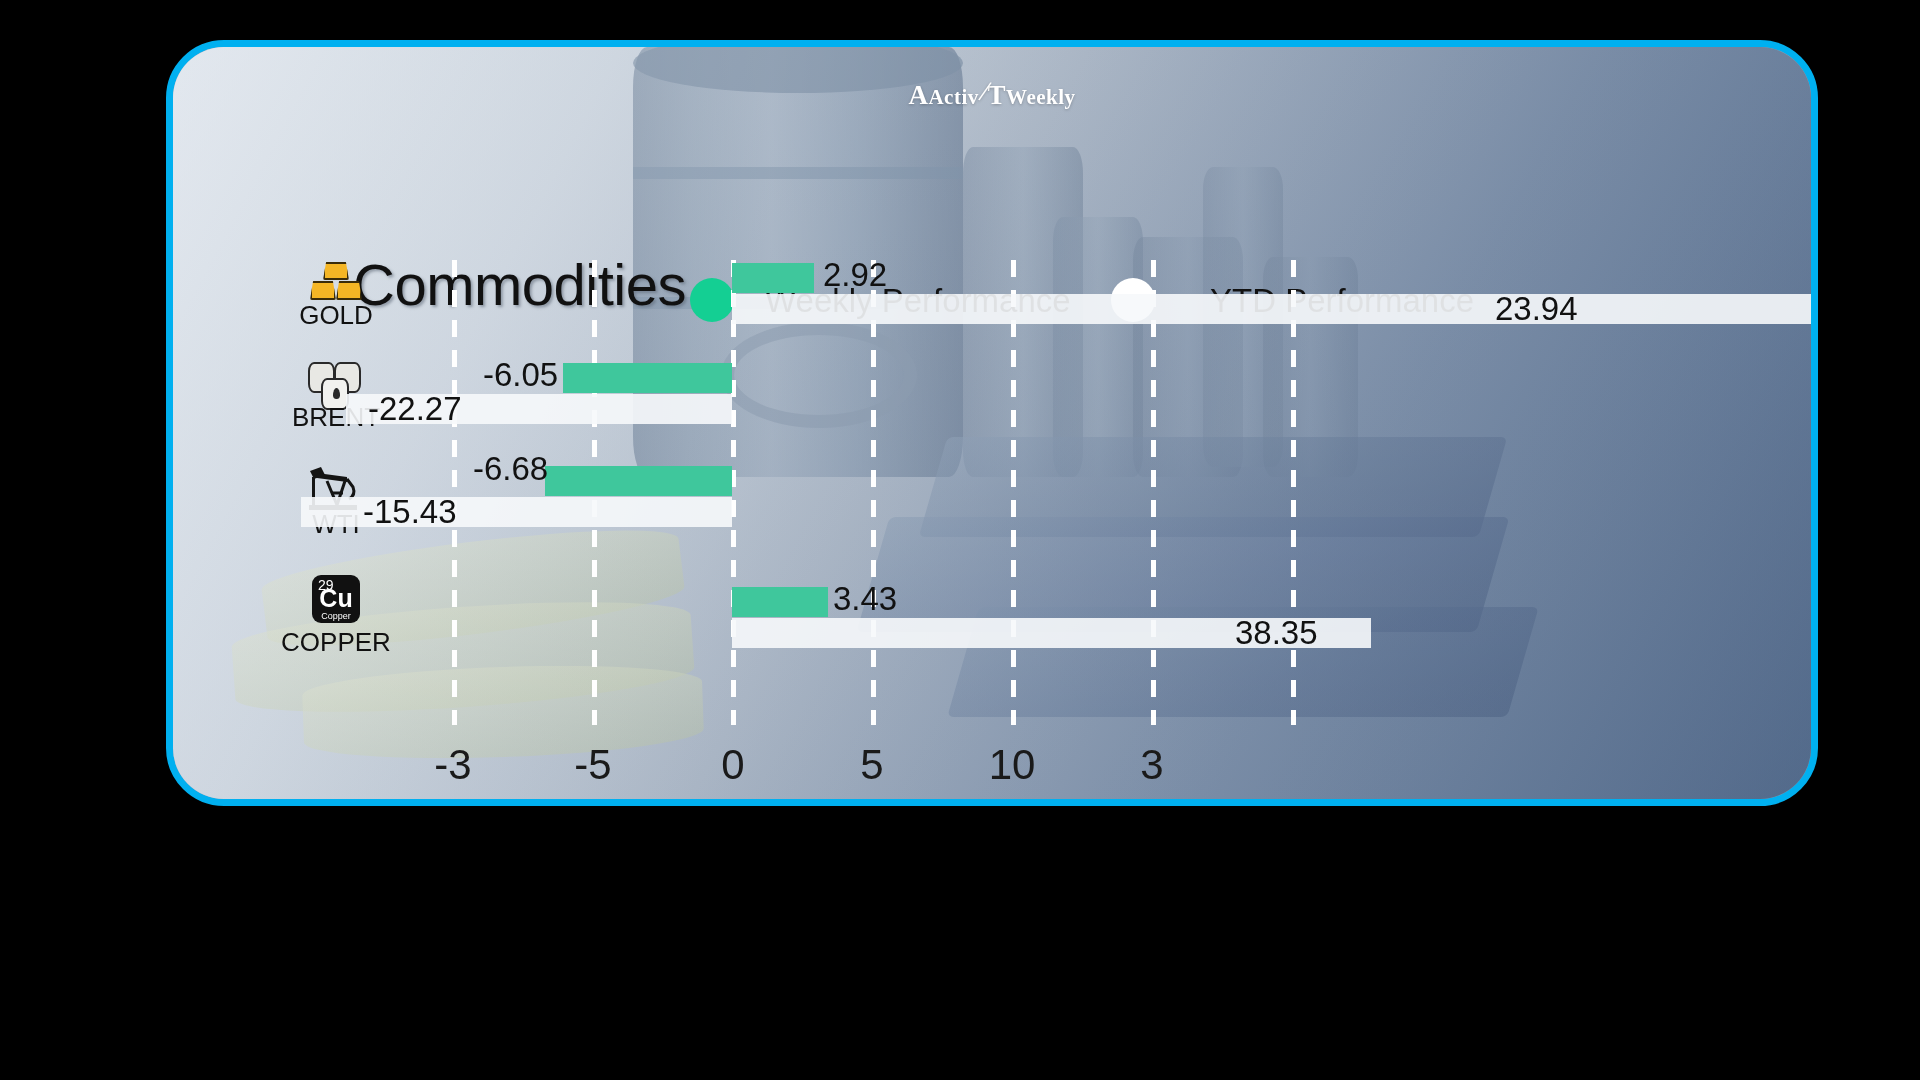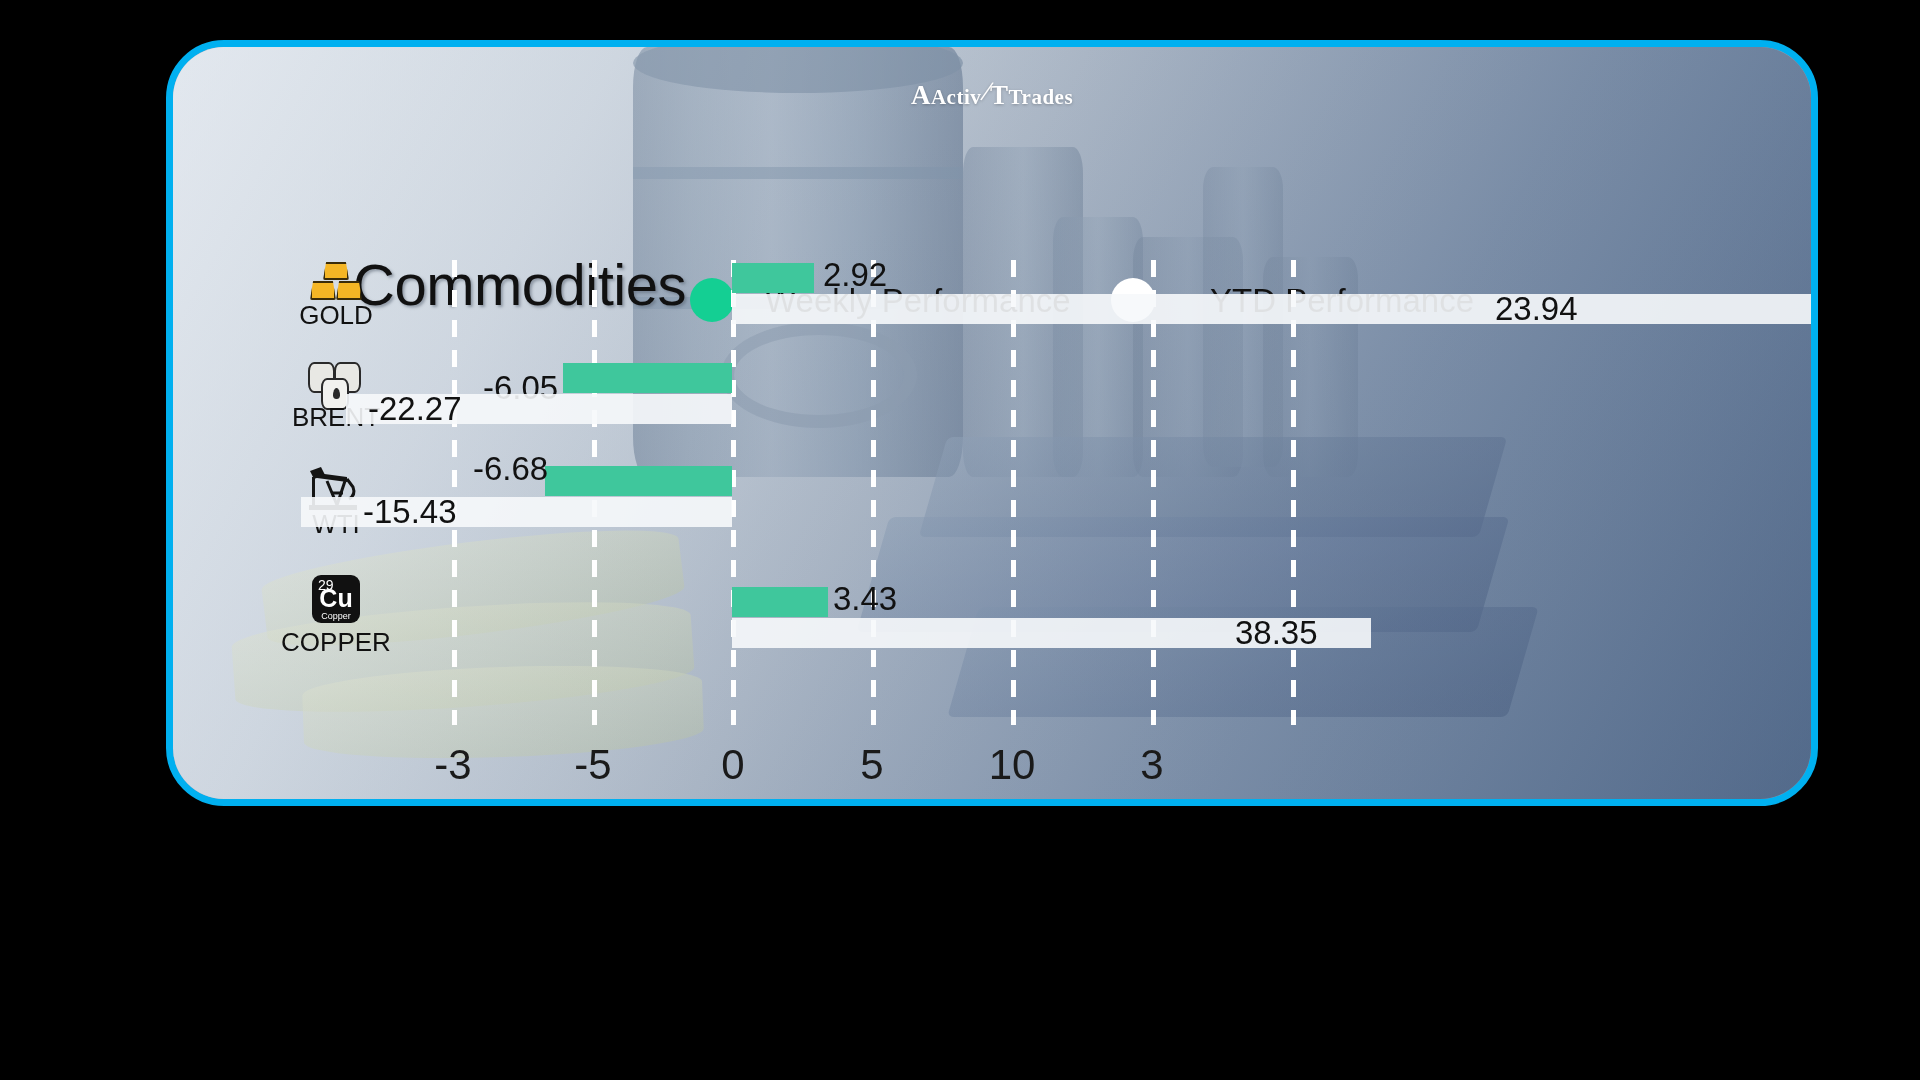--- a/index.html
+++ b/index.html
@@ -194,21 +194,21 @@
 
     <div class="deco corn" id="corn1"></div>
     <div class="deco corn" id="corn2"></div>
     <div class="deco corn" id="corn3"></div>
 
     <div id="tint"></div>
 
     <div id="content">
 
       <div id="logo">
-        <span class="big">A</span><span class="sm">Activ</span><span class="slash">/</span><span class="big">T</span><span class="sm">Trades</span>
+        <span class="big">A</span><span class="sm">Activ</span><span class="slash">/</span><span class="big">T</span><span class="sm">Weekly</span>
       </div>
 
       <div id="head-row">
         <div id="title">Commodities</div>
         <div class="legend-dot" id="dot-weekly"></div>
         <div class="legend-label" id="lab-weekly">Weekly Performance</div>
         <div class="legend-dot" id="dot-ytd"></div>
         <div class="legend-label" id="lab-ytd">YTD Performance</div>
       </div>
 
@@ -247,21 +247,21 @@
         <div class="row-icon" style="left:163px;top:315px">
           <div class="icn-barrel">
               <i class="b1"></i>
               <i class="b2"></i>
               <i class="b3"></i>
               <span class="drop"></span>
             </div>
         </div>
         <div class="row-label" style="left:163px;top:355px">BRENT</div>
         <div class="bar bar-week" style="left: 389.902px; top: 316px; width: 169.097px;"></div>
-        <div class="bar-value" style="left:310px;top:322px">-6.05</div>
+        <div class="bar-value" style="left:310px;top:309px">-6.05</div>
         <div class="bar bar-ytd" style="left: 173.29px; top: 347px; width: 385.71px;"></div>
         <div class="bar-value" style="left:195px;top:343px">-22.27</div>
 
         <div class="row-icon" style="left:163px;top:418px">
           <svg width="58" height="48" viewBox="0 0 58 48">
             <path d="M3 6 L14 2 L18 10 L7 14 Z" fill="#141414"></path>
             <rect x="5" y="12" width="3" height="28" fill="#141414"></rect>
             <path d="M10 8 L40 12 L40 17 L10 13 Z" fill="#141414"></path>
             <path d="M20 16 L30 40 M38 16 L30 40" stroke="#141414" stroke-width="3" fill="none"></path>
             <path d="M24 28 L36 28" stroke="#141414" stroke-width="3"></path>

